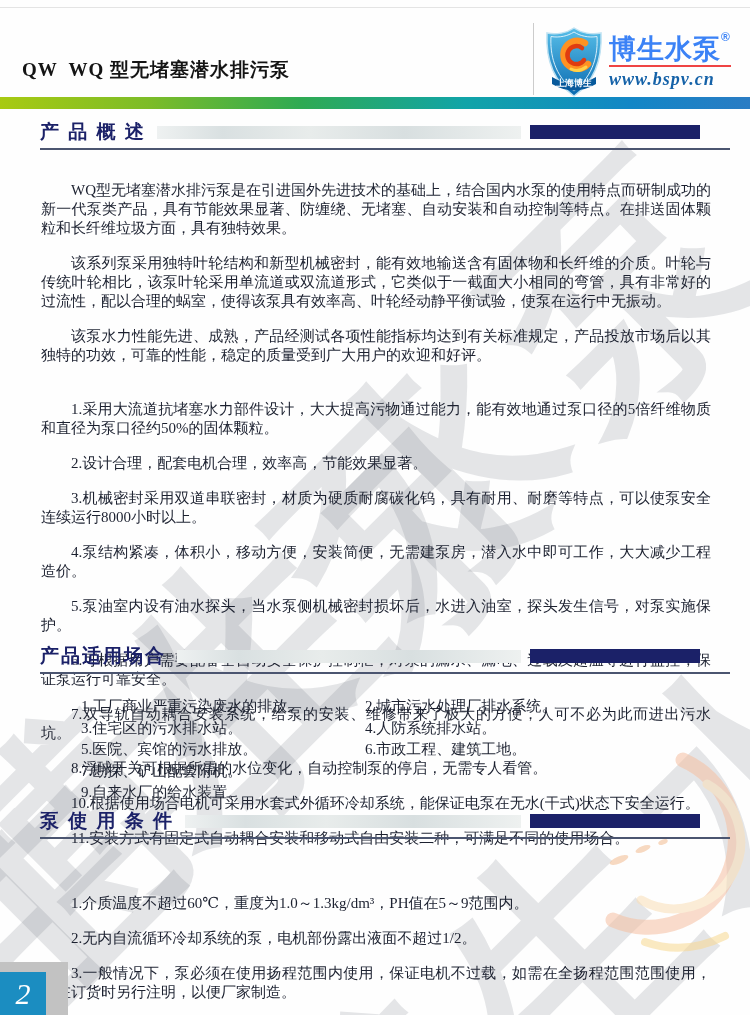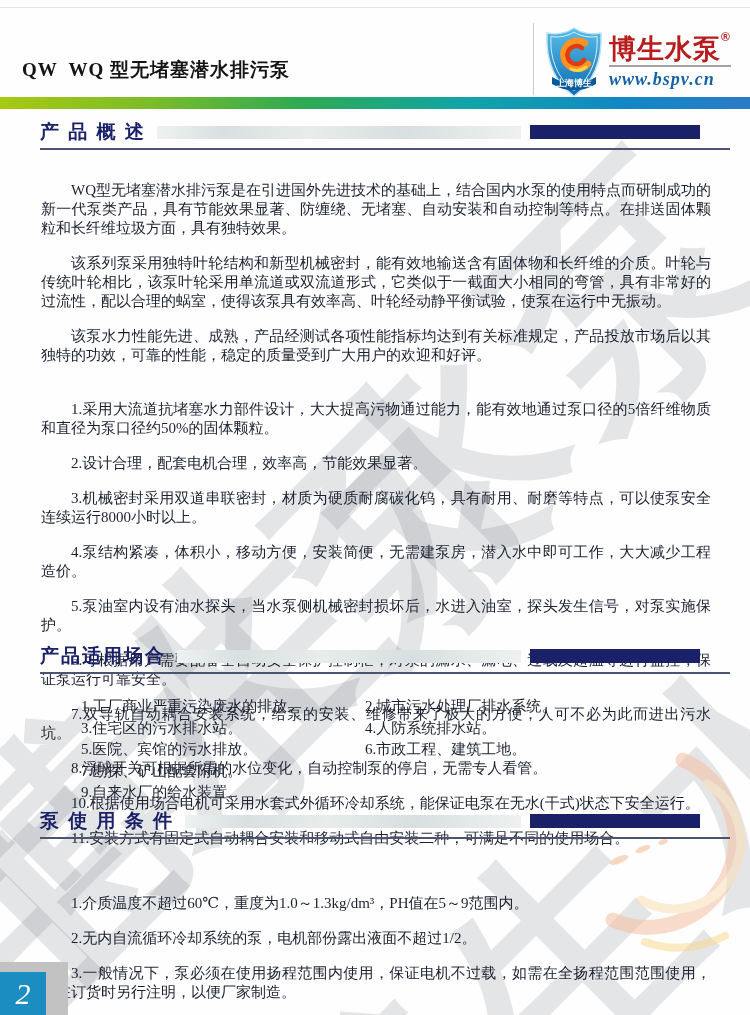--- a/index.html
+++ b/index.html
@@ -7,21 +7,21 @@
         font-family:"Liberation Serif","DejaVu Serif",serif;}
   .top-rule{position:absolute;top:7px;left:0;width:750px;height:1px;background:#e4e4e4;}
 
   
   .doc-title{position:absolute;left:22px;top:57px;font-size:19px;font-weight:bold;color:#141414;
              letter-spacing:1px;white-space:pre;z-index:3;}
   .header-divider{position:absolute;left:533px;top:23px;width:1px;height:72px;background:#cccccc;z-index:3;}
   .logo{position:absolute;left:544px;top:27px;display:flex;gap:5px;z-index:3;}
   .logo-right{display:flex;flex-direction:column;padding-top:8px;}
   .brand-row{font-family:"Liberation Sans","DejaVu Sans",sans-serif;font-weight:bold;font-size:27px;
-             color:#b91c1c;line-height:1.05;letter-spacing:1px;border-bottom:2px solid #a3a3a3;
+             color:#3b82f6;line-height:1.05;letter-spacing:1px;border-bottom:2px solid #ef4444;
              padding-bottom:2px;white-space:nowrap;}
   .reg{font-size:12px;vertical-align:top;position:relative;top:-4px;}
   .website{font-style:italic;font-weight:bold;font-size:18px;color:#1562a8;letter-spacing:1px;
            padding-top:2px;white-space:nowrap;}
   .gradient-bar{position:absolute;top:97px;left:0;width:750px;height:12px;z-index:3;
       background:linear-gradient(90deg,#a8ca12 0%,#7cbc28 20%,#2faa52 40%,#11a4a8 62%,#1286c6 84%,#2a7cc4 100%);}
 
   
   .wm{position:absolute;z-index:0;font-family:"Liberation Sans","DejaVu Sans",sans-serif;
       font-weight:bold;white-space:nowrap;font-size:240px;letter-spacing:22px;

